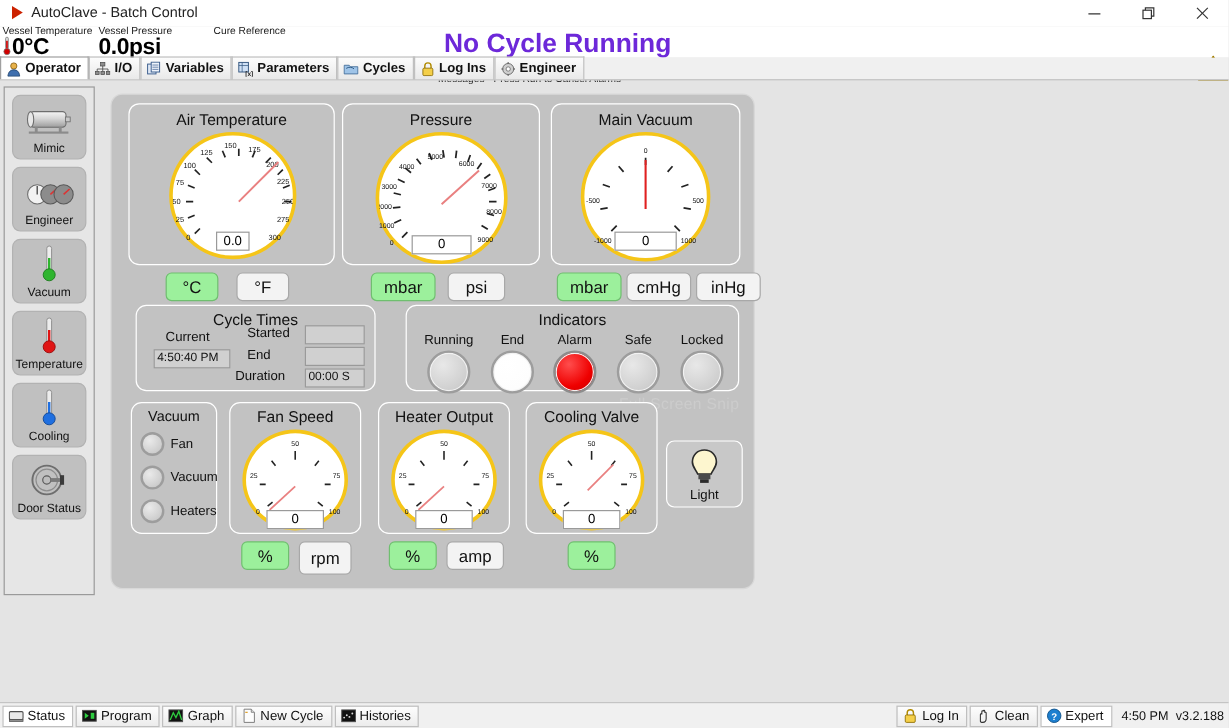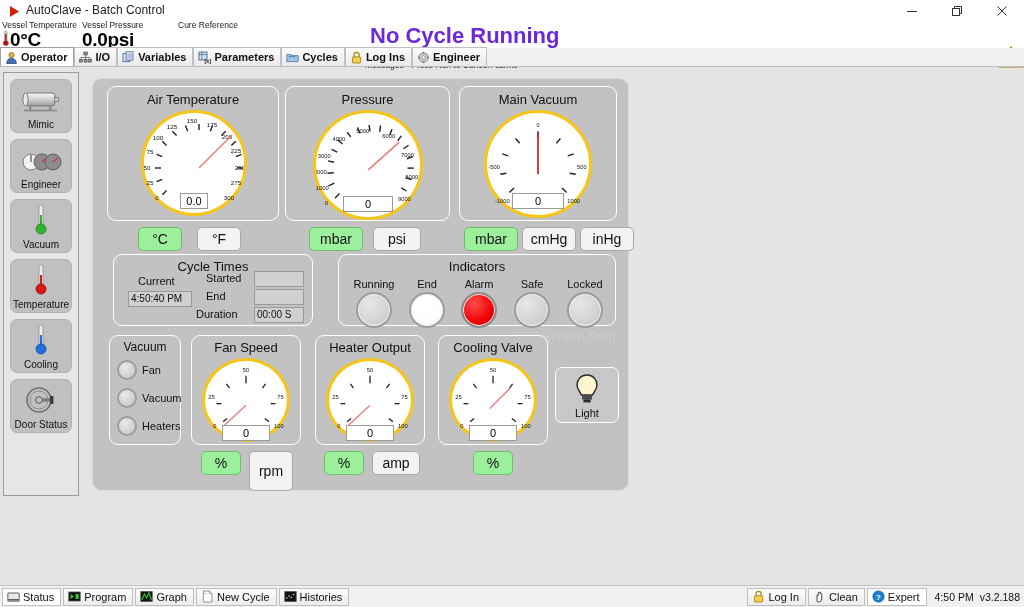--- a/index.html
+++ b/index.html
@@ -660,21 +660,21 @@
             <text x="90" y="82">100</text>
           </g>
           <line x1="50" y1="54" x2="24" y2="78" stroke="#e98080" stroke-width="1.8"></line>
         </svg>
         <div class="readout" style="bottom:-2px; width:48px;">0</div>
       </div>
     </div>
     <div class="ubtn on" style="left:108px; top:372px; width:40px; height:24px;">
       <span>%</span>
     </div>
-    <div class="ubtn" style="left:156px; top:372px; width:44px; height:40px;">
+    <div class="ubtn" style="left:156px; top:372px; width:44px; height:28px;">
       <span>rpm</span>
     </div>
 
     <div class="gbox" style="left:222px; top:256px; width:110px; height:110px;">
       <div class="gbox-title" style="top:4px;">Heater Output</div>
       <div class="gauge" style="left:10px; top:22px; width:88px; height:84px; border:3px solid #f5c518;">
         <svg class="face" viewBox="0 0 100 100">
           <g stroke="#222" stroke-width="1.6" fill="none">
             <line x1="22" y1="74" x2="27" y2="70"></line>
             <line x1="14" y1="52" x2="20" y2="52"></line>

